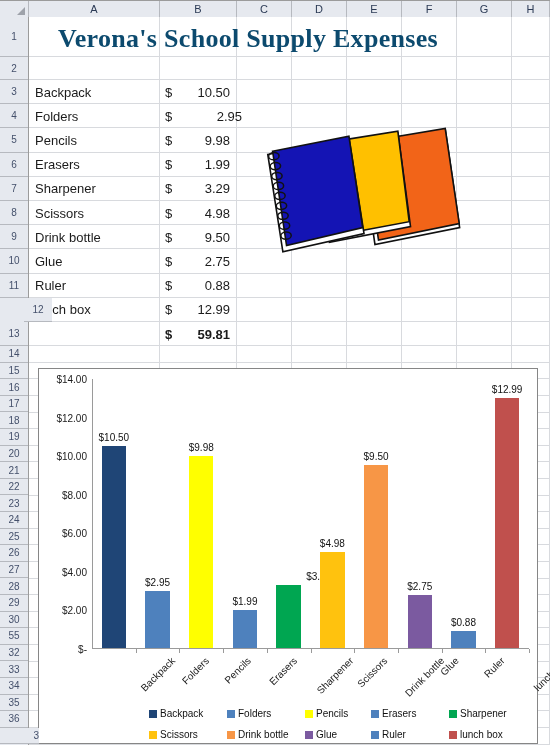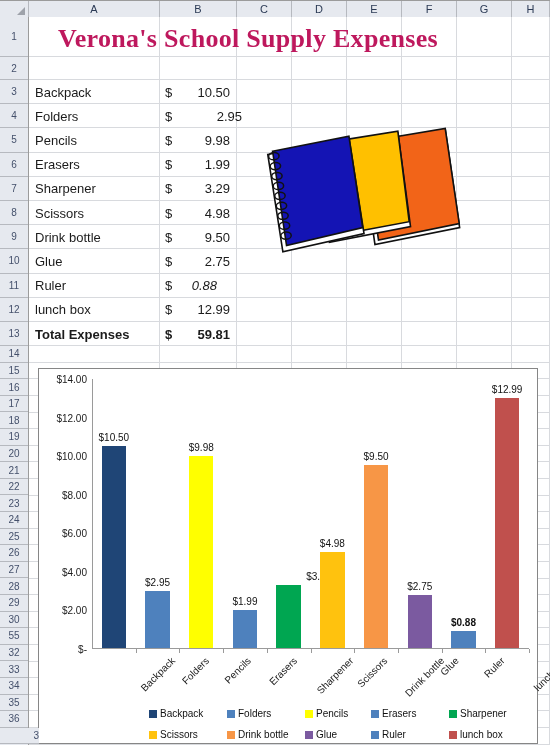--- a/index.html
+++ b/index.html
@@ -117,21 +117,21 @@
   #title {
     position: absolute;
     left: 3px; top: 22px;
     width: 490px; height: 34px;
     display: flex;
     align-items: center;
     justify-content: center;
     font-family: "Liberation Serif", serif;
     font-weight: bold;
     font-size: 26px;
-    color: #be185d;
+    color: #0c4a6e;
     letter-spacing: 0.3px;
     white-space: nowrap;
     z-index: 3;
   }
 
   
   #notebooks {
     position: absolute;
     left: 256px; top: 126px;
     width: 212px; height: 134px;
@@ -253,21 +253,21 @@
       <div class="row-head" style="height: 23px;">2</div>
       <div class="row-head" style="height: 24.2px;">3</div>
       <div class="row-head" style="height: 24.2px;">4</div>
       <div class="row-head" style="height: 24.2px;">5</div>
       <div class="row-head" style="height: 24.2px;">6</div>
       <div class="row-head" style="height: 24.2px;">7</div>
       <div class="row-head" style="height: 24.2px;">8</div>
       <div class="row-head" style="height: 24.2px;">9</div>
       <div class="row-head" style="height: 24.2px;">10</div>
       <div class="row-head" style="height: 24.2px;">11</div>
-      <div class="row-head" style="height: 24.2px;">12</div>
+      <div class="row-head" style="height: 24.2px; margin-left: 24px;">12</div>
       <div class="row-head" style="height: 24.2px;">13</div>
       <div class="row-head" style="height: 16.6px;">14</div>
       <div class="row-head" style="height: 16.6px;">15</div>
       <div class="row-head" style="height: 16.6px;">16</div>
       <div class="row-head" style="height: 16.6px;">17</div>
       <div class="row-head" style="height: 16.6px;">18</div>
       <div class="row-head" style="height: 16.6px;">19</div>
       <div class="row-head" style="height: 16.6px;">20</div>
       <div class="row-head" style="height: 16.6px;">21</div>
       <div class="row-head" style="height: 16.6px;">22</div>
@@ -353,25 +353,24 @@
       <div class="cell cell-b-sym" style="top: 184px; height: 24.2px; left: 136px;">$</div>
       <div class="cell cell-b-val" style="top: 184px; height: 24.2px; left: 143px;">4.98</div>
       <div class="cell cell-a" style="top: 208.2px; height: 24.2px; left: 6px;">Drink bottle</div>
       <div class="cell cell-b-sym" style="top: 208.2px; height: 24.2px; left: 136px;">$</div>
       <div class="cell cell-b-val" style="top: 208.2px; height: 24.2px; left: 143px;">9.50</div>
       <div class="cell cell-a" style="top: 232.4px; height: 24.2px; left: 6px;">Glue</div>
       <div class="cell cell-b-sym" style="top: 232.4px; height: 24.2px; left: 136px;">$</div>
       <div class="cell cell-b-val" style="top: 232.4px; height: 24.2px; left: 143px;">2.75</div>
       <div class="cell cell-a" style="top: 256.6px; height: 24.2px; left: 6px;">Ruler</div>
       <div class="cell cell-b-sym" style="top: 256.6px; height: 24.2px; left: 136px;">$</div>
-      <div class="cell cell-b-val" style="top: 256.6px; height: 24.2px; left: 130px; font-style: italic;">0.88</div>
+      <div class="cell cell-b-val" style="top: 256.6px; height: 24.2px; left: 143px;">0.88</div>
       <div class="cell cell-a" style="top: 280.8px; height: 24.2px; left: 6px;">lunch box</div>
       <div class="cell cell-b-sym" style="top: 280.8px; height: 24.2px; left: 136px;">$</div>
       <div class="cell cell-b-val" style="top: 280.8px; height: 24.2px; left: 143px;">12.99</div>
-      <div class="cell cell-a bold" style="top: 305px; height: 24.2px; left: 6px;">Total Expenses</div>
       <div class="cell cell-b-sym bold" style="top: 305px; height: 24.2px; left: 136px;">$</div>
       <div class="cell cell-b-val bold" style="top: 305px; height: 24.2px; left: 143px;">59.81</div>
     </div>
 
   <div id="title">Verona's School Supply Expenses</div>
 
   <div id="notebooks">
     <svg width="212" height="134" viewBox="0 0 212 134">
 
       <g transform="rotate(-6 140 70)">
@@ -462,21 +461,21 @@
         <div class="xtick" style="left: 252.35px; top: 276px;">Scissors</div>
         <div class="bar" style="left: 271.814px; width: 24.472px; height: 182.536px; background: rgb(247, 150, 70);"></div>
         <div class="bar-label" style="left: 284.05px; top: 72.4643px;">$9.50</div>
         <div class="tickmark" style="left: 305.9px; top: 270px;"></div>
         <div class="xtick" style="left: 296.05px; top: 276px;">Drink bottle</div>
         <div class="bar" style="left: 315.514px; width: 24.472px; height: 52.8393px; background: rgb(123, 90, 160);"></div>
         <div class="bar-label" style="left: 327.75px; top: 202.161px;">$2.75</div>
         <div class="tickmark" style="left: 349.6px; top: 270px;"></div>
         <div class="xtick" style="left: 339.75px; top: 276px;">Glue</div>
         <div class="bar" style="left: 359.214px; width: 24.472px; height: 16.9086px; background: rgb(78, 129, 189);"></div>
-        <div class="bar-label" style="left: 371.45px; top: 238.091px; font-weight: bold;">$0.88</div>
+        <div class="bar-label" style="left: 371.45px; top: 238.091px;">$0.88</div>
         <div class="tickmark" style="left: 393.3px; top: 270px;"></div>
         <div class="xtick" style="left: 383.45px; top: 276px;">Ruler</div>
         <div class="bar" style="left: 402.914px; width: 24.472px; height: 249.594px; background: rgb(192, 80, 77);"></div>
         <div class="bar-label" style="left: 415.15px; top: 5.40643px;">$12.99</div>
         <div class="tickmark" style="left: 437px; top: 270px;"></div>
         <div class="xtick" style="left: 427.15px; top: 276px;">lunch box</div>
       </div>
     <div id="legend">
         <div class="legend-row" style="position: relative;">
           <div class="legend-item" style="position: absolute; left: 0px;">

